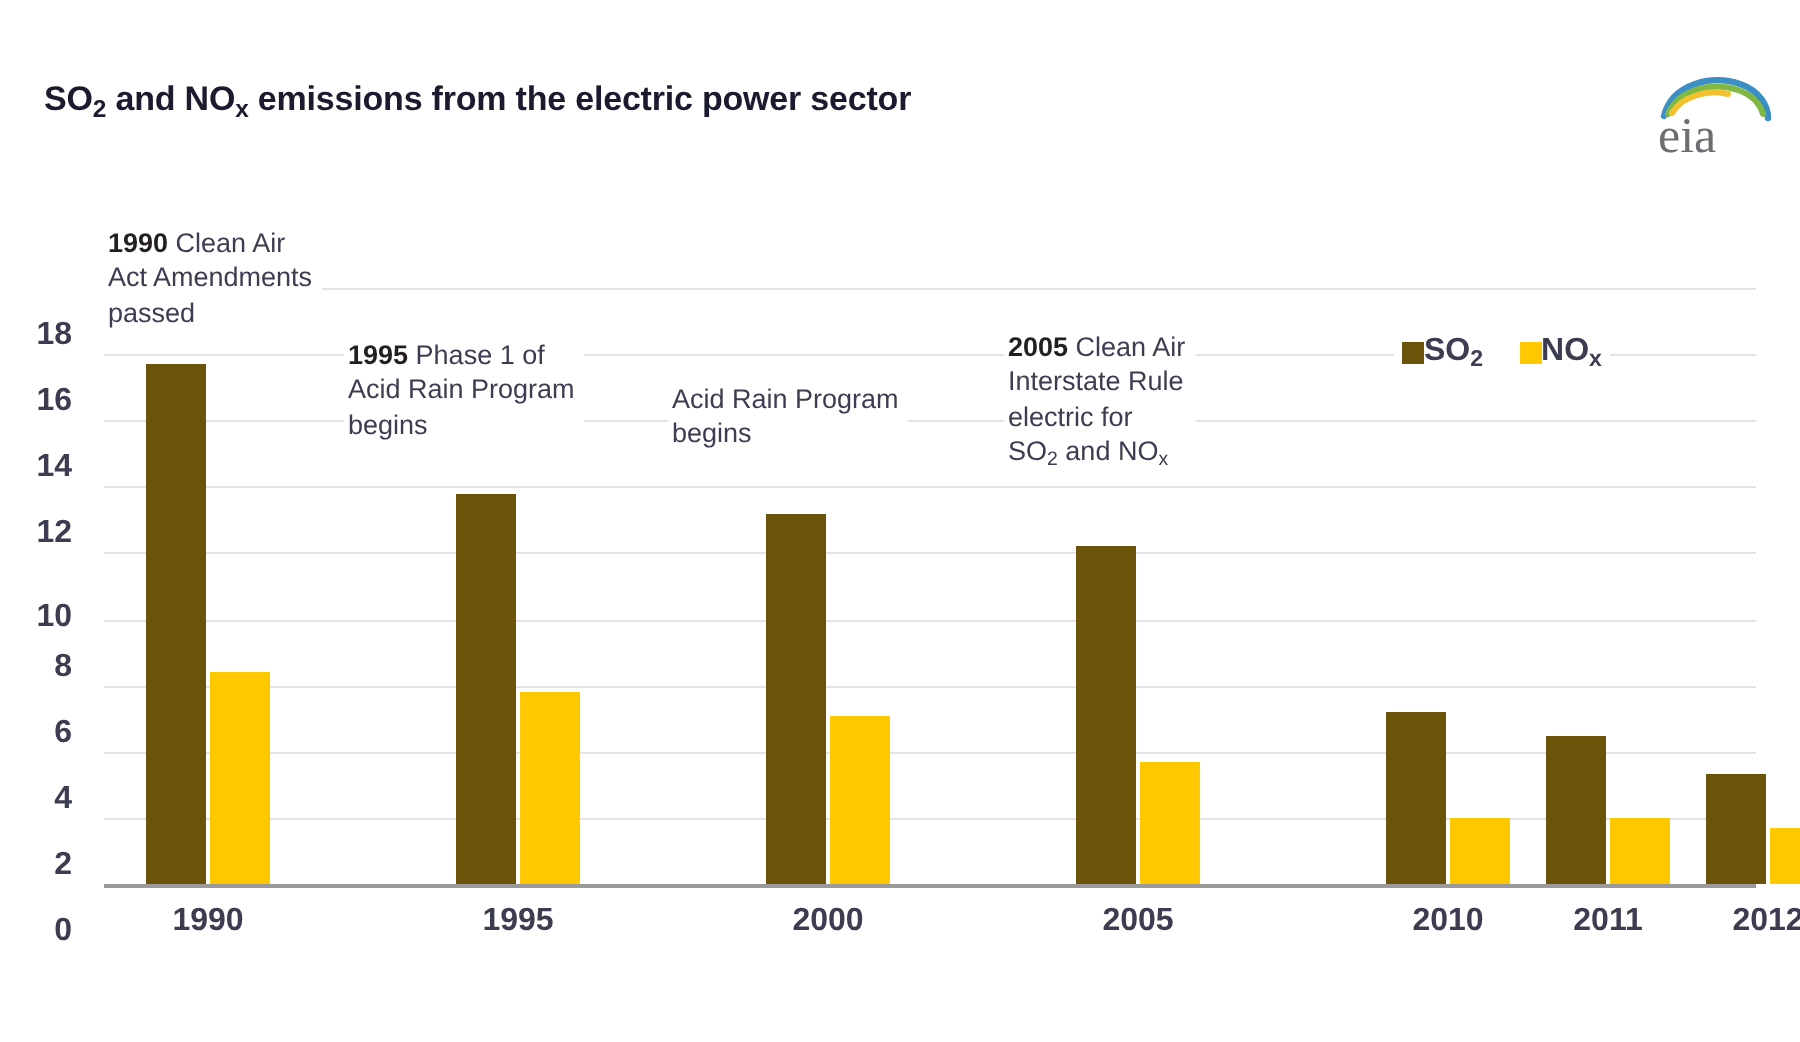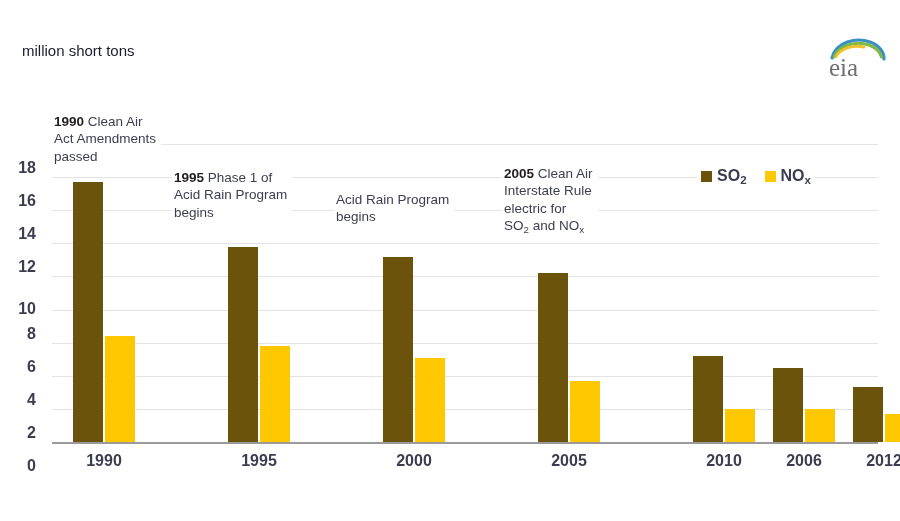--- a/index.html
+++ b/index.html
@@ -126,21 +126,21 @@
     top: 166px;
     display: flex;
     align-items: center;
     gap: 18px;
     background: #ffffff;
     padding: 1px 4px;
   }
   .legend-entry {
     display: flex;
     align-items: center;
-    gap: 5px;
+    gap: 0;
   }
   .legend-swatch {
     width: 11px;
     height: 11px;
     display: block;
   }
   .legend-label {
     font-size: 16px;
     font-weight: bold;
     color: #3d3d52;
@@ -159,21 +159,23 @@
   }
   .annotation .year {
     font-weight: bold;
     color: #231f20;
   }
 </style>
 </head>
 <body>
 
 <div id="chart-header">
-  <div id="chart-subtitle">million short tons</div>
+  <div id="chart-title">
+    <span>SO</span><span class="sub">2</span><span> and NO</span><span class="sub">x</span><span> emissions from the electric power sector</span>
+  </div>
 </div>
 
 <div id="eia-logo">
   <svg width="62" height="46" viewBox="0 0 62 46" xmlns="http://www.w3.org/2000/svg">
     <path d="M6 22 C10 6, 30 1, 44 6 C54 9.5, 58 17, 58 23" fill="none" stroke="#3c8fc4" stroke-width="3.2" stroke-linecap="round"></path>
     <path d="M8 21 C13 9, 30 4.5, 43 9 C50 11.5, 54 16, 55.5 21" fill="none" stroke="#7fb842" stroke-width="3" stroke-linecap="round"></path>
     <path d="M10 20.5 C15 12, 28 8.5, 38 11" fill="none" stroke="#f2c12e" stroke-width="3" stroke-linecap="round"></path>
     <text x="3" y="40" font-family="Liberation Serif, serif" font-size="25" fill="#6d6e71">eia</text>
   </svg>
 </div>
@@ -221,21 +223,21 @@
     </div>
   <div id="axis-baseline"></div>
 </div>
 
 <div id="x-axis">
     <div class="x-tick" style="left: 52px;">1990</div>
     <div class="x-tick" style="left: 207px;">1995</div>
     <div class="x-tick" style="left: 362px;">2000</div>
     <div class="x-tick" style="left: 517px;">2005</div>
     <div class="x-tick" style="left: 672px;">2010</div>
-    <div class="x-tick" style="left: 752px;">2006</div>
+    <div class="x-tick" style="left: 752px;">2011</div>
     <div class="x-tick" style="left: 832px;">2012</div>
   </div>
 
 <div id="legend">
     <div class="legend-entry">
       <span class="legend-swatch" style="background: rgb(107, 83, 12);"></span>
       <span class="legend-label"><span>SO</span><span class="sub">2</span></span>
     </div>
     <div class="legend-entry">
       <span class="legend-swatch" style="background: rgb(255, 200, 0);"></span>

